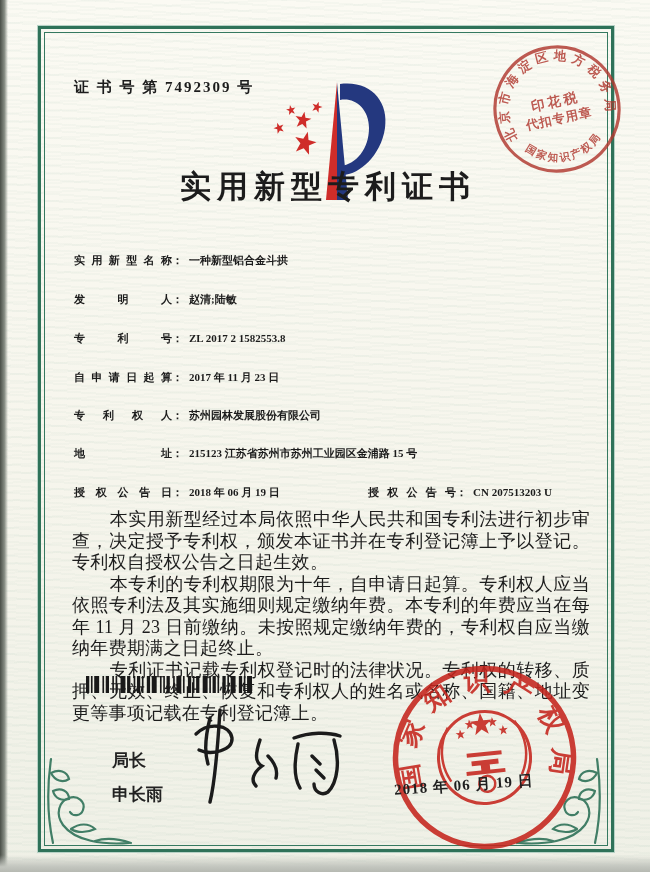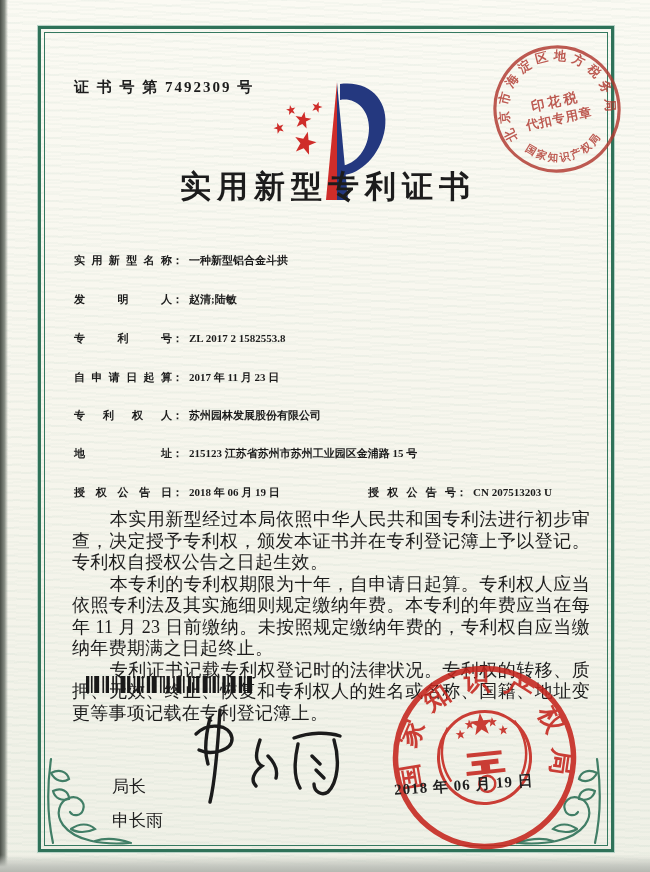--- a/index.html
+++ b/index.html
@@ -25,21 +25,21 @@
   .frow{position:absolute;left:0;white-space:nowrap;font-size:11px;font-weight:bold;}
   .flabel{display:inline-block;width:98px;text-align:justify;text-align-last:justify;vertical-align:baseline;}
   .fcolon{margin-right:6px;}
   .fpair2{position:absolute;left:294px;top:0;white-space:nowrap;}
   .fpair2 .flabel{width:88px;}
   .body-text{position:absolute;left:72px;top:509px;width:518px;font-size:18px;line-height:21.5px;
              text-align:justify;letter-spacing:.3px;}
   .body-text p{margin:0;text-indent:2.1em;}
   .barcode{position:absolute;left:86px;top:676px;}
   .official{position:absolute;left:112px;top:744px;font-family:"Liberation Sans","DejaVu Sans",sans-serif;
-            font-weight:normal;font-size:17px;line-height:34px;color:#222;margin-top:26px;}
+            font-weight:bold;font-size:17px;line-height:34px;color:#222;}
   .signature{position:absolute;left:182px;top:700px;}
   .seal{position:absolute;left:387px;top:660px;}
   .seal-date{position:absolute;left:394px;top:776px;width:140px;text-align:center;font-size:15px;
              font-weight:bold;letter-spacing:1px;color:#1f1f1f;transform:rotate(-4deg);}
   .footer{position:absolute;left:0;top:821px;width:650px;text-align:center;font-size:13.5px;}
   .ornament{position:absolute;width:92px;height:90px;}
   .orn-left{left:41px;top:757px;}
   .orn-right{left:515px;top:757px;transform:scaleX(-1);}
   svg text{font-family:"Liberation Serif","DejaVu Serif",serif;}
 </style>

